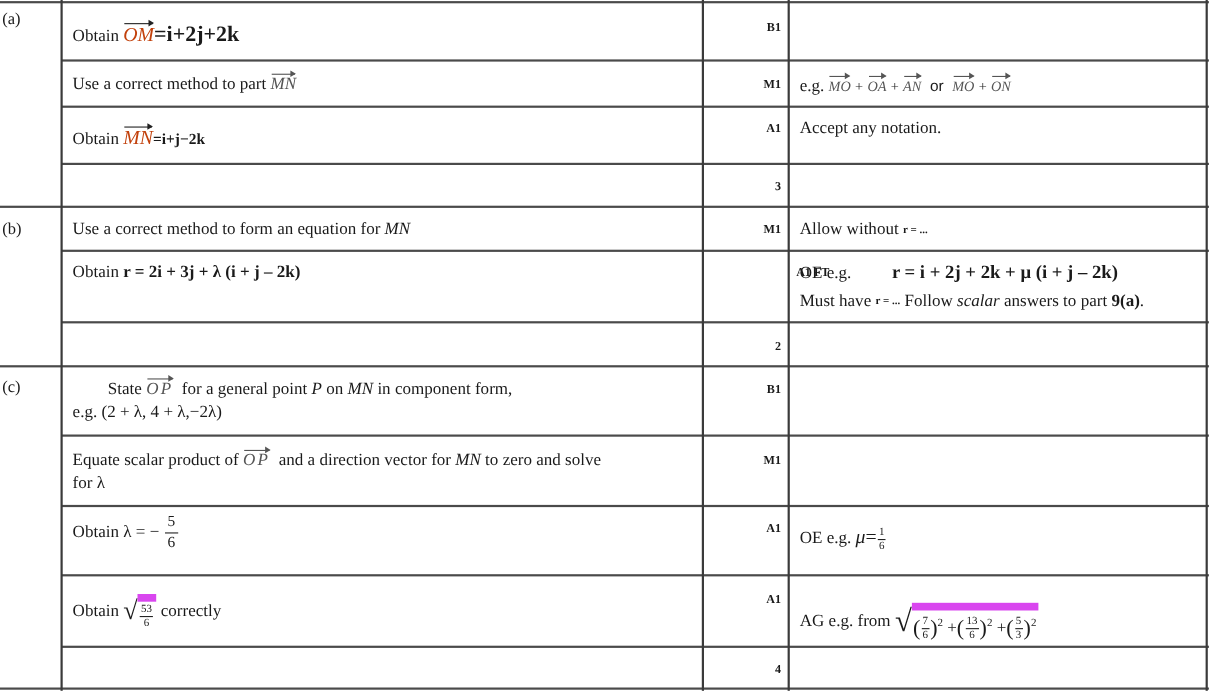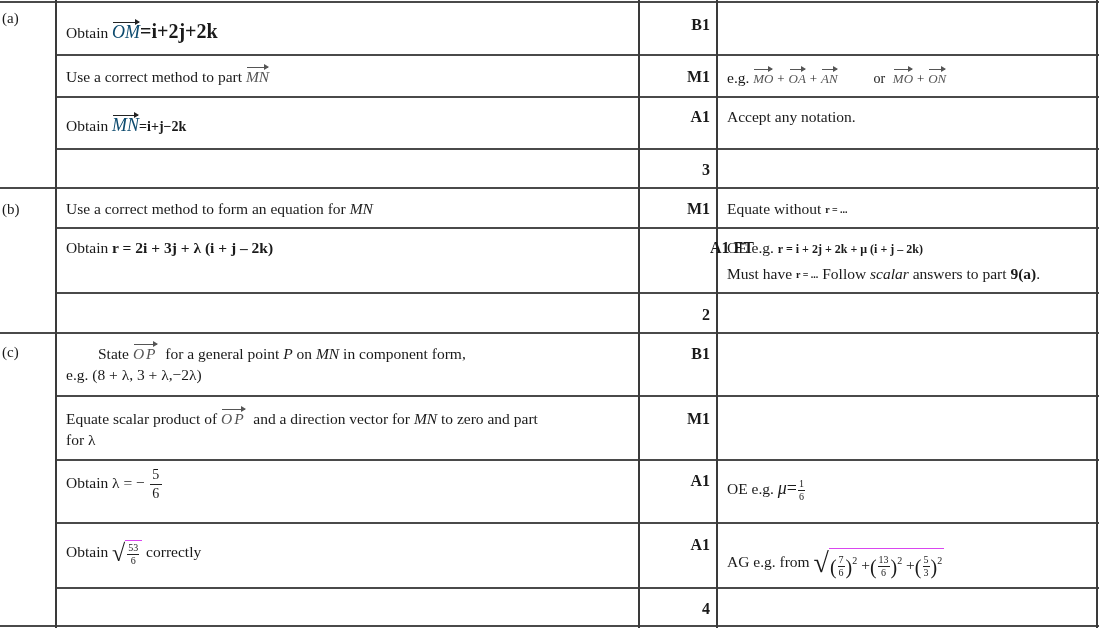--- a/index.html
+++ b/index.html
@@ -2,39 +2,39 @@
 <html><head>
 <meta charset="utf-8">
 <style>
   html, body { margin:0; padding:0; background:#ffffff; }
   body { width:1100px; height:630px; position:relative; overflow:hidden;
          font-family:"Liberation Serif", "DejaVu Serif", serif; color:#1a1a1a; font-size:15.5px; }
   .hl { position:absolute; height:2px; background:#4a4a4a; }
   .vl { position:absolute; width:2px; background:#3a3a3a; }
   .t { position:absolute; white-space:nowrap; line-height:18px; }
   .part { left:2px; font-size:15px; }
-  .mark { font-weight:bold; text-align:right; width:70px; left:640px; font-size:16px; }
+  .mark { font-weight:bold; text-align:right; width:70px; left:640px; font-size:11px; }
   .vec { position:relative; display:inline-block; font-style:italic; font-family:"Liberation Serif", serif; color:#555; }
   .vec::before { content:""; position:absolute; left:1px; right:1px; top:-1px; height:1px; background:#555; }
   .vec::after { content:""; position:absolute; right:0px; top:-4px; border-left:5px solid #555; border-top:3px solid transparent; border-bottom:3px solid transparent; }
-  .vec.dk { color:#0c4a6e; }
+  .vec.dk { color:#c2410c; }
   .vec.dk::before { background:#222; } .vec.dk::after { border-left-color:#222; }
   .small-vec { font-size:13px; }
   .b { font-weight:bold; }
   .i { font-style:italic; }
   .tiny { font-size:10px; font-weight:bold; vertical-align:middle; }
   .frac { display:inline-block; vertical-align:middle; text-align:center; line-height:1; margin:0 1px; }
   .frac > span { display:block; }
   .frac .num { border-bottom:1px solid #222; padding:0 1px 1px; }
   .frac .den { padding-top:1px; }
   .frac.sm { font-size:10px; }
   .frac.md { font-size:14px; }
   .sqrt { display:inline-block; vertical-align:middle; }
   .sqrt .rad { font-size:24px; vertical-align:middle; }
-  .sqrt .under { display:inline-block; border-top:1px solid #d946ef; vertical-align:middle; padding:2px 2px 0 1px; }
+  .sqrt .under { display:inline-block; border-top:7px solid #d946ef; vertical-align:middle; padding:2px 2px 0 1px; }
   .paren { font-size:20px; vertical-align:middle; }
   sup { font-size:10px; }
 </style>
 </head>
 <body>
 
 <div>
 
   <div class="hl" style="left:0;top:1px;width:1099px;"></div>
   <div class="hl" style="left:56px;top:54px;width:1043px;"></div>
@@ -70,21 +70,21 @@
     <span class="vec">MN</span>
   </div>
   <div class="t mark" style="top:68px;">M1</div>
   <div class="t" style="left:727px;top:69px;">
     <span>e.g.</span>
     <span class="vec small-vec">MO</span>
     <span class="small-vec">+</span>
     <span class="vec small-vec">OA</span>
     <span class="small-vec">+</span>
     <span class="vec small-vec">AN</span>
-    &nbsp;<span style="font-family:Liberation Serif, serif;font-size:14px;margin-left:28px;">or</span>&nbsp;
+    &nbsp;<span style="font-family:Liberation Sans, sans-serif;font-size:14px;">or</span>&nbsp;
     <span class="vec small-vec">MO</span>
     <span class="small-vec">+</span>
     <span class="vec small-vec">ON</span>
   </div>
 
   <div class="t" style="left:66px;top:116px;">
     <span>Obtain</span>
     <span class="vec dk" style="font-size:18px;">MN</span><span class="b" style="font-size:14px;">=i+j−2k</span>
   </div>
   <div class="t mark" style="top:108px;">A1</div>
@@ -95,32 +95,32 @@
 
 <div>
   <div class="t part" style="top:200px;">(b)</div>
 
   <div class="t" style="left:66px;top:200px;">
     <span>Use a correct method to form an equation for</span>
     <span class="i">MN</span>
   </div>
   <div class="t mark" style="top:200px;">M1</div>
   <div class="t" style="left:727px;top:200px;">
-    <span>Equate without</span>
+    <span>Allow without</span>
     <span class="tiny">r = ...</span>
   </div>
 
   <div class="t" style="left:66px;top:239px;text-align:center;">
     <span>Obtain</span>
     <span class="b">r</span><span class="b"> = 2i + 3j + λ (i + j – 2k)</span>
   </div>
   <div class="t mark" style="top:239px;margin-left:44px;">A1 FT</div>
   <div class="t" style="left:727px;top:239px;">
     <span>OE e.g.</span>
-    <span class="b" style="font-size:12px;">r = i + 2j + 2k + μ (i + j – 2k)</span>
+    <span class="b" style="font-size:17px;margin-left:33px;">r = i + 2j + 2k + μ (i + j – 2k)</span>
   </div>
   <div class="t" style="left:727px;top:265px;">
     <span>Must have</span>
     <span class="tiny">r = ...</span>
     <span>Follow</span>
     <span class="i">scalar</span>
     <span>answers to part</span>
     <span class="b">9(a)</span><span>.</span>
   </div>
 
@@ -132,29 +132,29 @@
 
   <div class="t" style="left:66px;top:345px;margin-left:32px;">
     <span>State</span>
     <span class="vec" style="letter-spacing:2px;">OP</span>
     &nbsp;<span>for a general point</span>
     <span class="i">P</span>
     <span>on</span>
     <span class="i">MN</span>
     <span>in component form,</span>
   </div>
-  <div class="t" style="left:66px;top:366px;">e.g. (8 + λ, 3 + λ,−2λ)</div>
+  <div class="t" style="left:66px;top:366px;">e.g. (2 + λ, 4 + λ,−2λ)</div>
   <div class="t mark" style="top:345px;">B1</div>
 
   <div class="t" style="left:66px;top:410px;">
     <span>Equate scalar product of</span>
     <span class="vec" style="letter-spacing:2px;">OP</span>
     &nbsp;<span>and a direction vector for</span>
     <span class="i">MN</span>
-    <span>to zero and part</span>
+    <span>to zero and solve</span>
   </div>
   <div class="t" style="left:66px;top:431px;">for λ</div>
   <div class="t mark" style="top:410px;">M1</div>
 
   <div class="t" style="left:66px;top:468px;line-height:22px;">
     <span>Obtain λ = −</span>
     <span class="frac md">
       <span class="num" style="border-bottom:none;">5</span>
       <span style="display:block;border-top:1px solid #222;width:12px;margin:1px auto;"></span>
       <span class="den">6</span>

